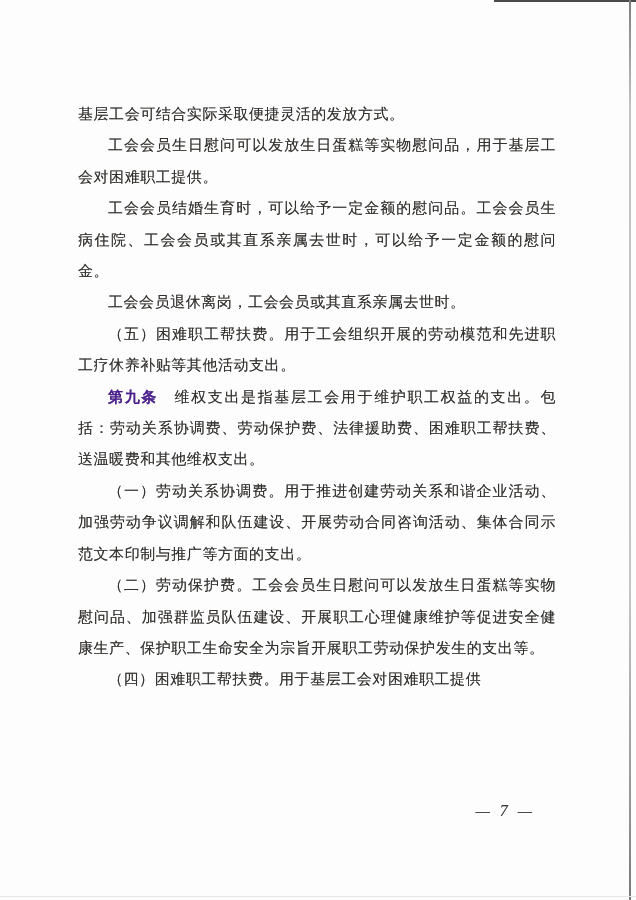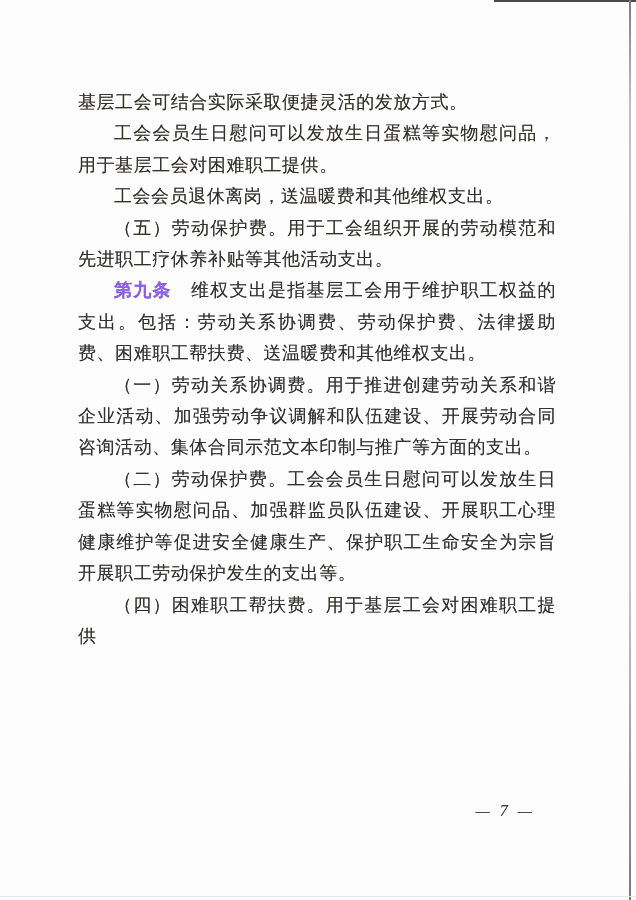--- a/index.html
+++ b/index.html
@@ -40,39 +40,39 @@
     position: absolute;
     left: 0;
     bottom: 3px;
     width: 100%;
     height: 1px;
     background: #e7e7e7;
   }
   
   .text-block {
     position: absolute;
-    top: 87px;
+    top: 99px;
     left: 78px;
     width: 478px;
     color: #33312e;
-    font-size: 18px;
+    font-size: 15px;
     line-height: 31.4px;
     letter-spacing: 0.55px;
     text-align: justify;
     text-shadow: 0 0 0.5px rgba(45, 43, 40, 0.55);
   }
   .para {
     margin: 0;
   }
   .para.indent {
     text-indent: 2em;
   }
   .run-bold {
     font-weight: bold;
-    color: #8b5cf6;
+    color: #4c1d95;
   }
   .footer-page-number {
     position: absolute;
     top: 802px;
     right: 101px;
     color: #3c3a38;
     font-size: 16px;
     font-style: italic;
     letter-spacing: 3px;
     text-shadow: 0 0 0.5px rgba(45, 43, 40, 0.5);
@@ -82,22 +82,23 @@
 <body>
 
 <div class="page">
   <div class="scan-edge-top"></div>
   <div class="scan-line-right"></div>
   <div class="scan-edge-bottom"></div>
 
   <div class="text-block" id="text-block">
       <p class="para"><span class="run">基层工会可结合实际采取便捷灵活的发放方式。</span></p>
       <p class="para indent"><span class="run">工会会员生日慰问可以发放生日蛋糕等实物慰问品，用于基层工会对困难职工提供。</span></p>
-      <p class="para indent"><span class="run">工会会员退休离岗，送温暖费和其他维权支出。</span></p>
-      <p class="para indent"><span class="run">（五）劳动保护费。用于工会组织开展的劳动模范和先进职工疗休养补贴等其他活动支出。</span></p>
+      <p class="para indent"><span class="run">工会会员结婚生育时，可以给予一定金额的慰问品。工会会员生病住院、工会会员或其直系亲属去世时，可以给予一定金额的慰问金。</span></p>
+      <p class="para indent"><span class="run">工会会员退休离岗，工会会员或其直系亲属去世时。</span></p>
+      <p class="para indent"><span class="run">（五）困难职工帮扶费。用于工会组织开展的劳动模范和先进职工疗休养补贴等其他活动支出。</span></p>
       <p class="para indent"><span class="run-bold">第九条</span><span class="run">　维权支出是指基层工会用于维护职工权益的支出。包括：劳动关系协调费、劳动保护费、法律援助费、困难职工帮扶费、送温暖费和其他维权支出。</span></p>
       <p class="para indent"><span class="run">（一）劳动关系协调费。用于推进创建劳动关系和谐企业活动、加强劳动争议调解和队伍建设、开展劳动合同咨询活动、集体合同示范文本印制与推广等方面的支出。</span></p>
       <p class="para indent"><span class="run">（二）劳动保护费。工会会员生日慰问可以发放生日蛋糕等实物慰问品、加强群监员队伍建设、开展职工心理健康维护等促进安全健康生产、保护职工生命安全为宗旨开展职工劳动保护发生的支出等。</span></p>
       <p class="para indent"><span class="run">（四）困难职工帮扶费。用于基层工会对困难职工提供</span></p>
     </div>
 
   <div class="footer-page-number">— 7 —</div>
 </div>
 
 </body></html>

